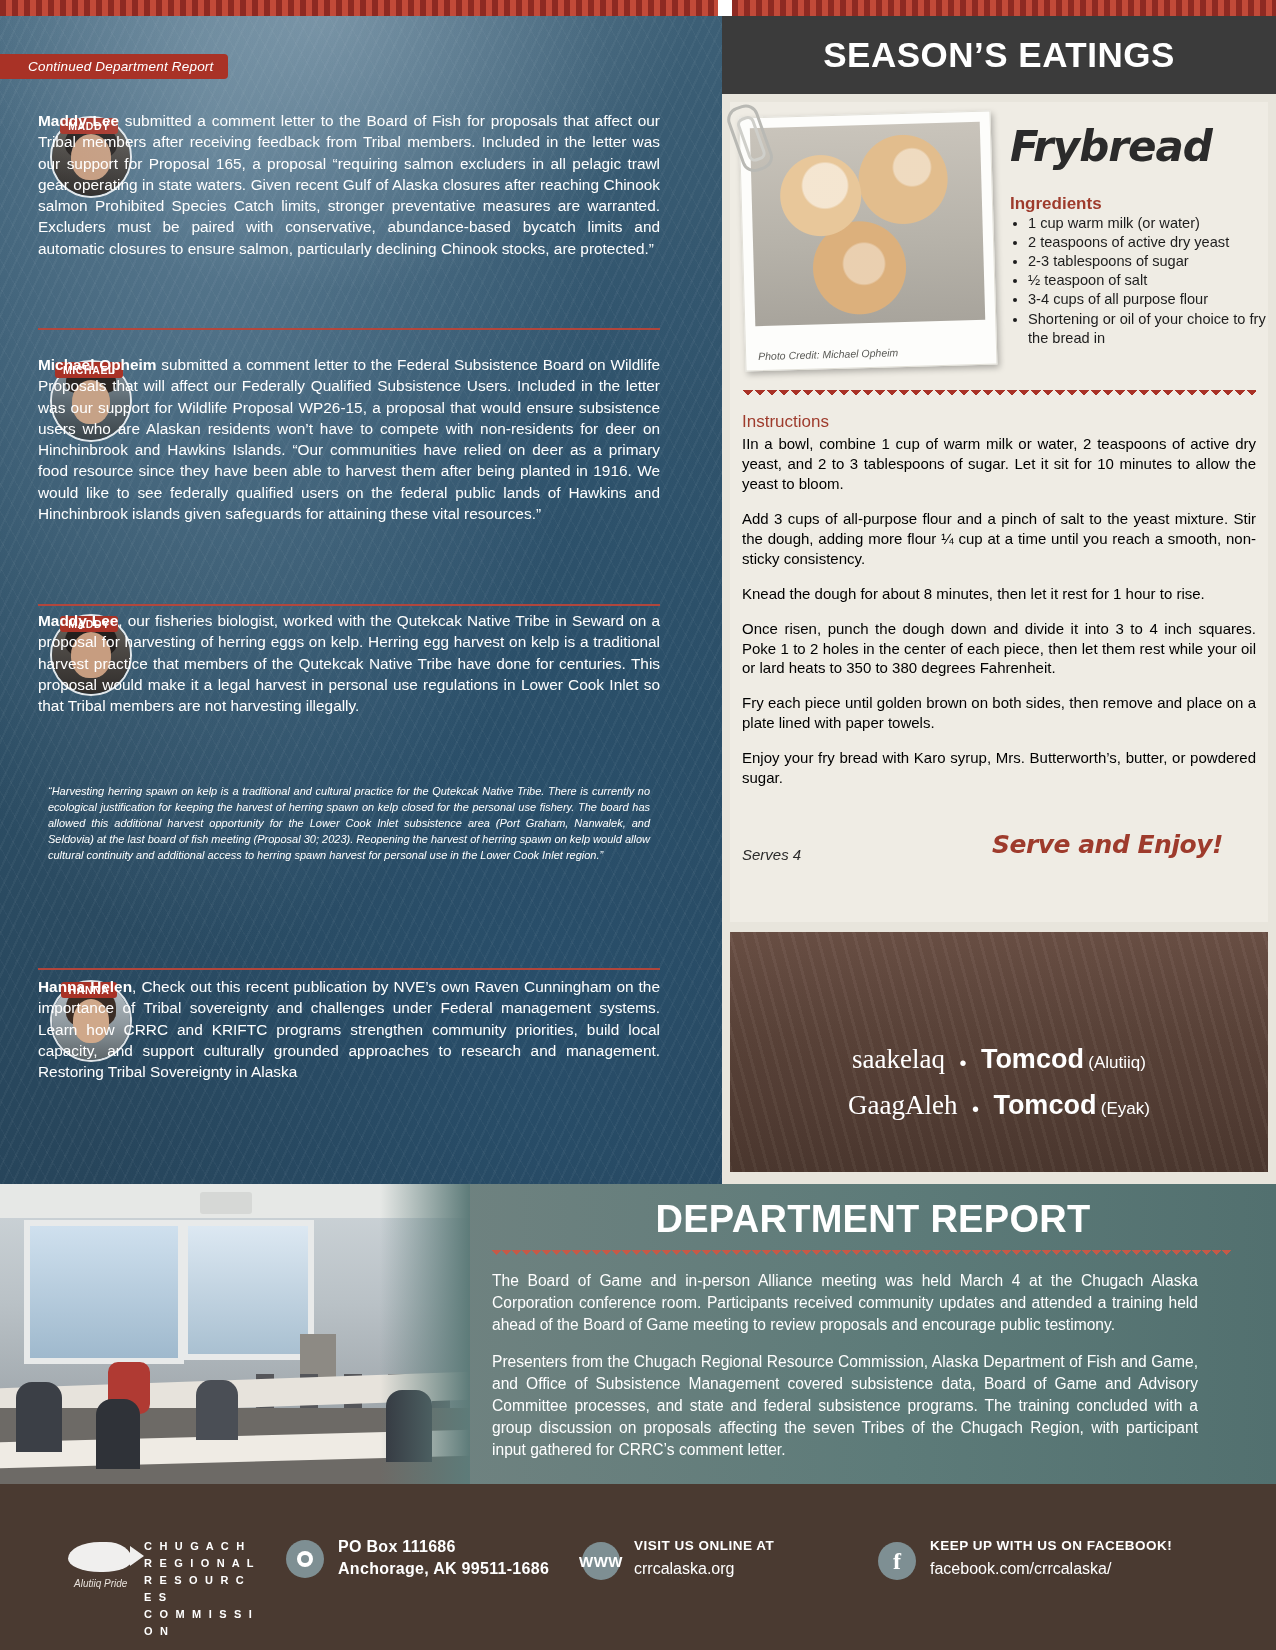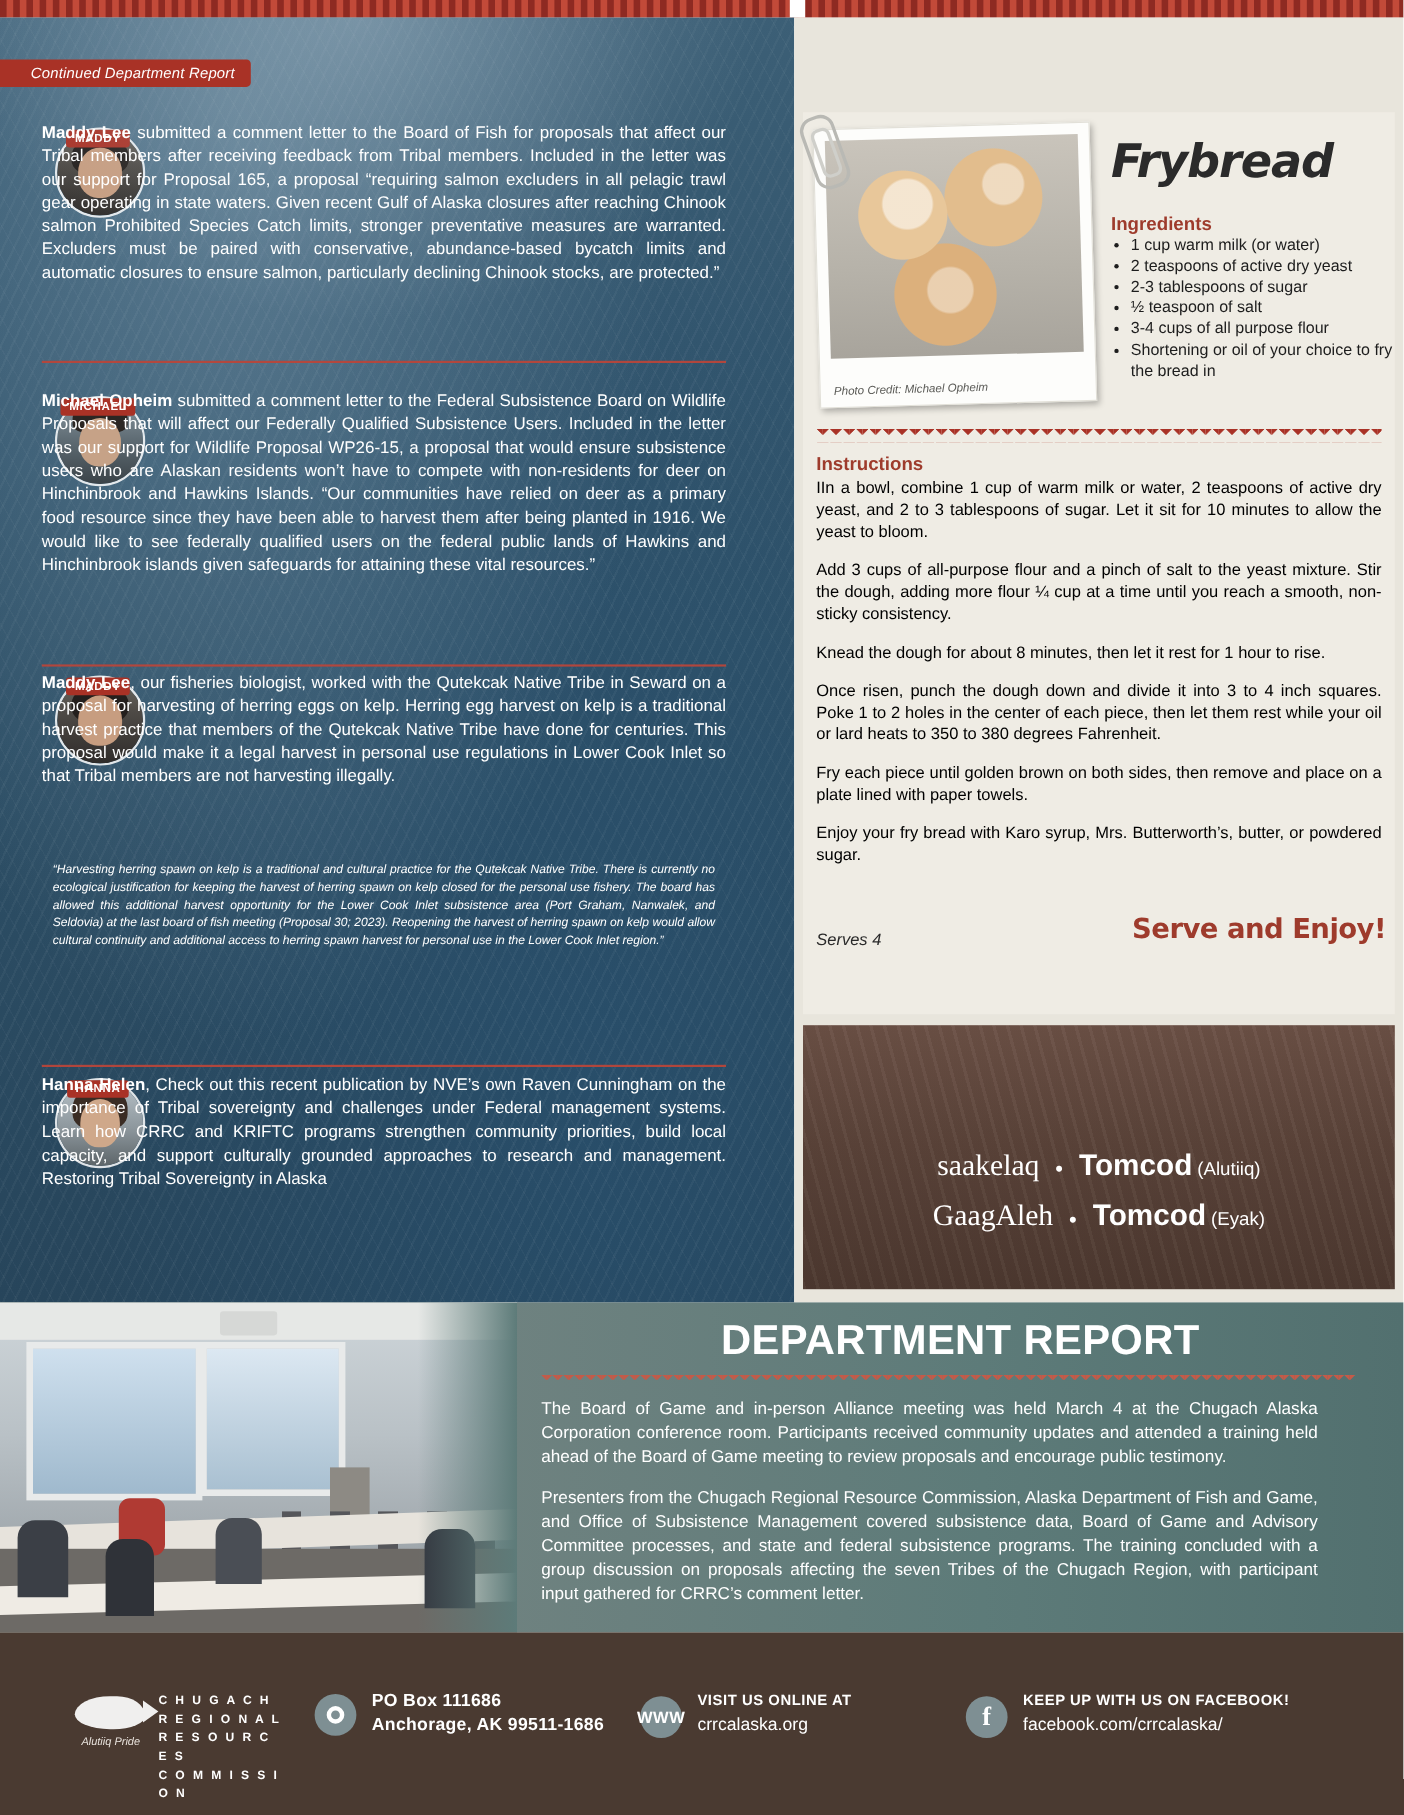--- a/index.html
+++ b/index.html
@@ -128,27 +128,27 @@
   .ing-list{position:absolute;left:282px;top:112px;width:262px;margin:0;padding:0 0 0 16px;}
   .ing-list li{font-size:14.6px;line-height:1.31;color:#1d1d1d;margin:0;}
 
   .zig{position:absolute;left:12px;width:514px;height:12px;
     background:
       linear-gradient(135deg,#a93226 25%,transparent 25%) -6px 0/12px 12px,
       linear-gradient(225deg,#a93226 25%,transparent 25%) -6px 0/12px 12px;
   }
   .zig.z1{top:288px;}
 
-  .instr-head{position:absolute;left:12px;top:310px;font-size:17px;font-weight:bold;color:#9e3b2c;}
+  .instr-head{position:absolute;left:12px;top:310px;font-size:17px;font-weight:normal;color:#9e3b2c;}
   .instr{position:absolute;left:12px;top:332px;width:514px;}
   .instr p{margin:0 0 15px 0;font-size:15px;line-height:1.33;color:#000000;text-align:justify;}
   .serves{position:absolute;left:12px;top:744px;font-size:15px;font-style:italic;color:#2a2a2a;}
   .serve-enjoy{
-    position:absolute;left:262px;top:728px;width:268px;text-align:right;
-    font-family:"DejaVu Sans",sans-serif;font-weight:bold;
+    position:absolute;left:262px;top:728px;width:268px;text-align:left;
+    font-family:"DejaVu Sans",sans-serif;font-style:italic;font-weight:bold;
     font-size:25px;color:#9e3b2c;letter-spacing:-.5px;
   }
 
   
   .wotm{position:absolute;left:8px;top:916px;width:538px;height:240px;
     background:linear-gradient(180deg,#6b5045 0%,#5a4339 45%,#4c382f 100%);overflow:hidden;}
   .wotm:before{
     content:"";position:absolute;inset:0;opacity:.35;
     background:repeating-linear-gradient(75deg, rgba(255,255,255,.10) 0 3px, rgba(0,0,0,.08) 3px 12px);
   }
@@ -278,20 +278,23 @@
     <div class="ava-name" style="left:50px;top:964px;">
       <span>HANNA</span>
     </div>
     <div class="entry" style="left:38px;top:960px;width:622px;">
       <p><span class="lead">Hanna Helen</span><span>, Check out this recent publication by NVE’s own Raven Cunningham on the importance of Tribal sovereignty and challenges under Federal management systems. Learn how CRRC and KRIFTC programs strengthen community priorities, build local capacity, and support culturally grounded approaches to research and management. Restoring Tribal Sovereignty in Alaska</span></p>
     </div>
   </div>
 
   <div class="right-col">
 
+    <div class="se-header">
+      <h1>SEASON’S EATINGS</h1>
+    </div>
 
     <div class="recipe-card">
 
       <div class="photo">
         <div class="clip"></div>
         <div class="img"></div>
         <div class="credit">Photo Credit: Michael Opheim</div>
       </div>
 
       <div class="recipe-title">Frybread</div>

